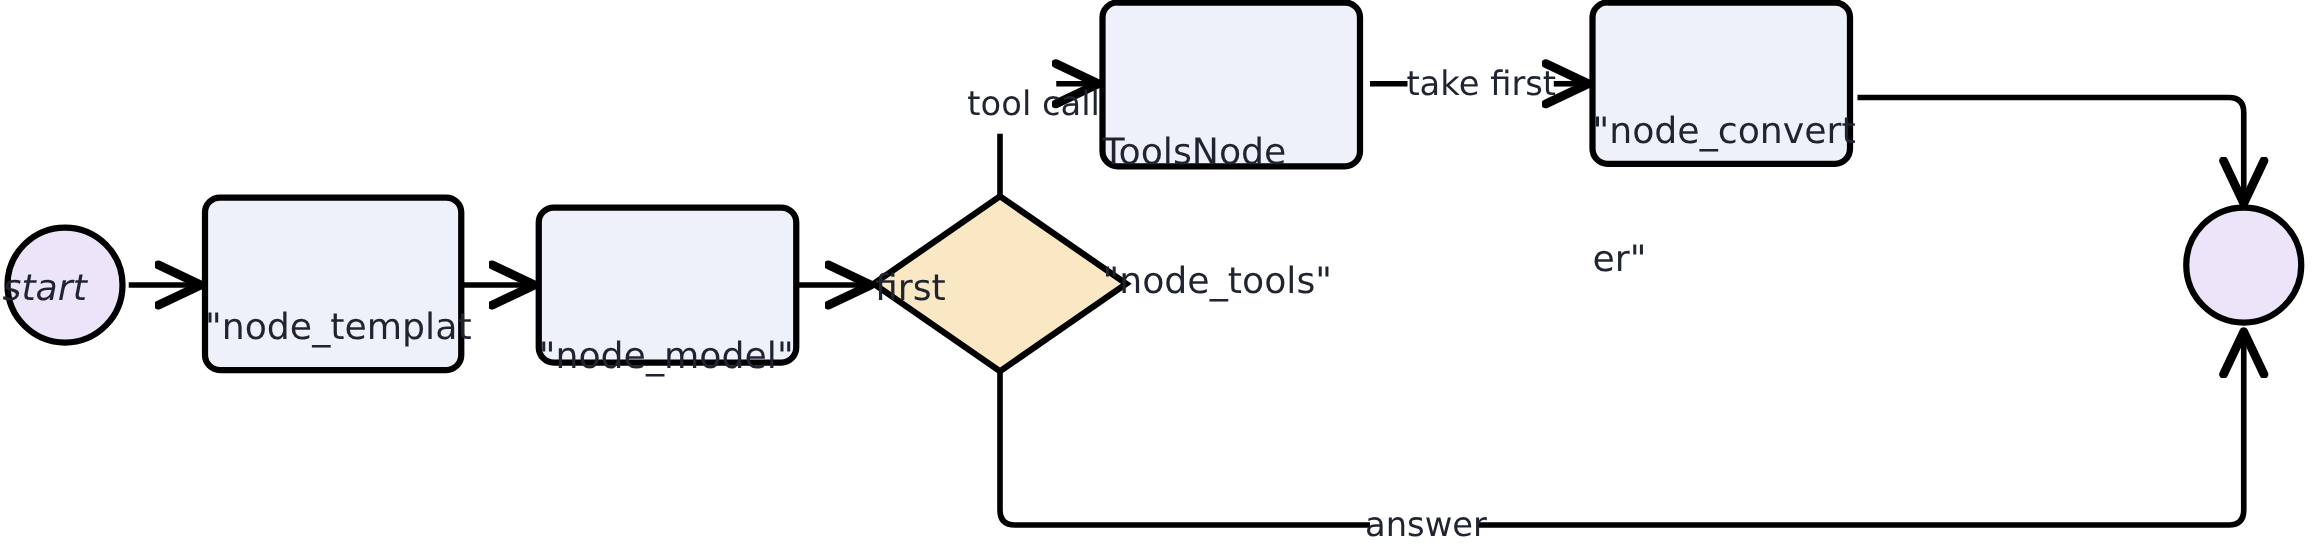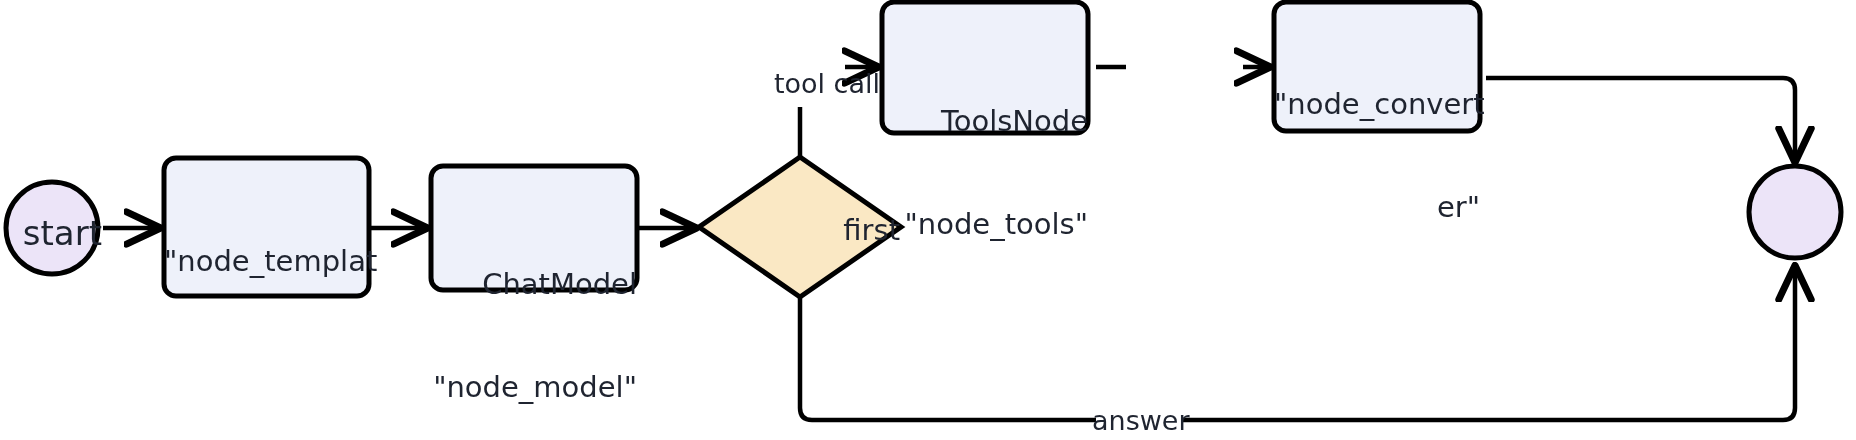--- a/index.html
+++ b/index.html
@@ -24,27 +24,27 @@
     left: 0;
     top: 0;
     width: 1856px;
     height: 440px;
   }
   .node-label,
   .edge-label {
     position: absolute;
     color: #1f2430;
     white-space: pre;
-    text-align: right;
+    text-align: left;
     line-height: 1.18;
     pointer-events: none;
   }
   .node-label { font-size: 29px; }
   .edge-label { font-size: 27px; }
-  .terminal-label { font-size: 34px; }
+  .terminal-label { font-size: 29px; font-style: italic; }
 </style>
 </head>
 <body>
 
 <div id="diagram-root">
 
   <svg class="graph-layer" viewBox="0 0 1856 440">
     <defs>
       <marker id="arrowhead" markerWidth="9" markerHeight="9" refX="7.6" refY="4.5" orient="auto" markerUnits="strokeWidth">
         <path d="M0.6,0.9 L8.2,4.5 L0.6,8.1" fill="none" stroke="#000000" stroke-width="1.55" stroke-linecap="round" stroke-linejoin="round"></path>
@@ -90,35 +90,35 @@
   </svg>
 
   <div class="node-label terminal-label" style="left:2px; top:213px; width:100px;">start</div>
 
   <div class="node-label" style="left:164px; top:176px; width:205px;">
     <div>"node_templat</div>
     
   </div>
 
   <div class="node-label" style="left:431px; top:199px; width:206px;">
-    <div>ChatModel</div>
     <div>"node_model"</div>
   </div>
 
   <div class="node-label" style="left:700px; top:213px; width:200px;">first</div>
 
   <div class="node-label" style="left:882px; top:36px; width:206px;">
     <div>ToolsNode</div>
     <div>"node_tools"</div>
   </div>
 
   <div class="node-label" style="left:1274px; top:19px; width:206px;">
     <div>"node_convert</div>
     <div>er"</div>
   </div>
 
 
   <div class="edge-label" style="left:720px; top:68px; width:160px; text-align:right;">tool call</div>
 
+  <div class="edge-label" style="left:1125px; top:52px; width:120px; text-align:center;">take first</div>
 
   <div class="edge-label" style="left:1092px; top:405px; width:95px; text-align:left;">answer</div>
 
 </div>
 
 </body></html>

